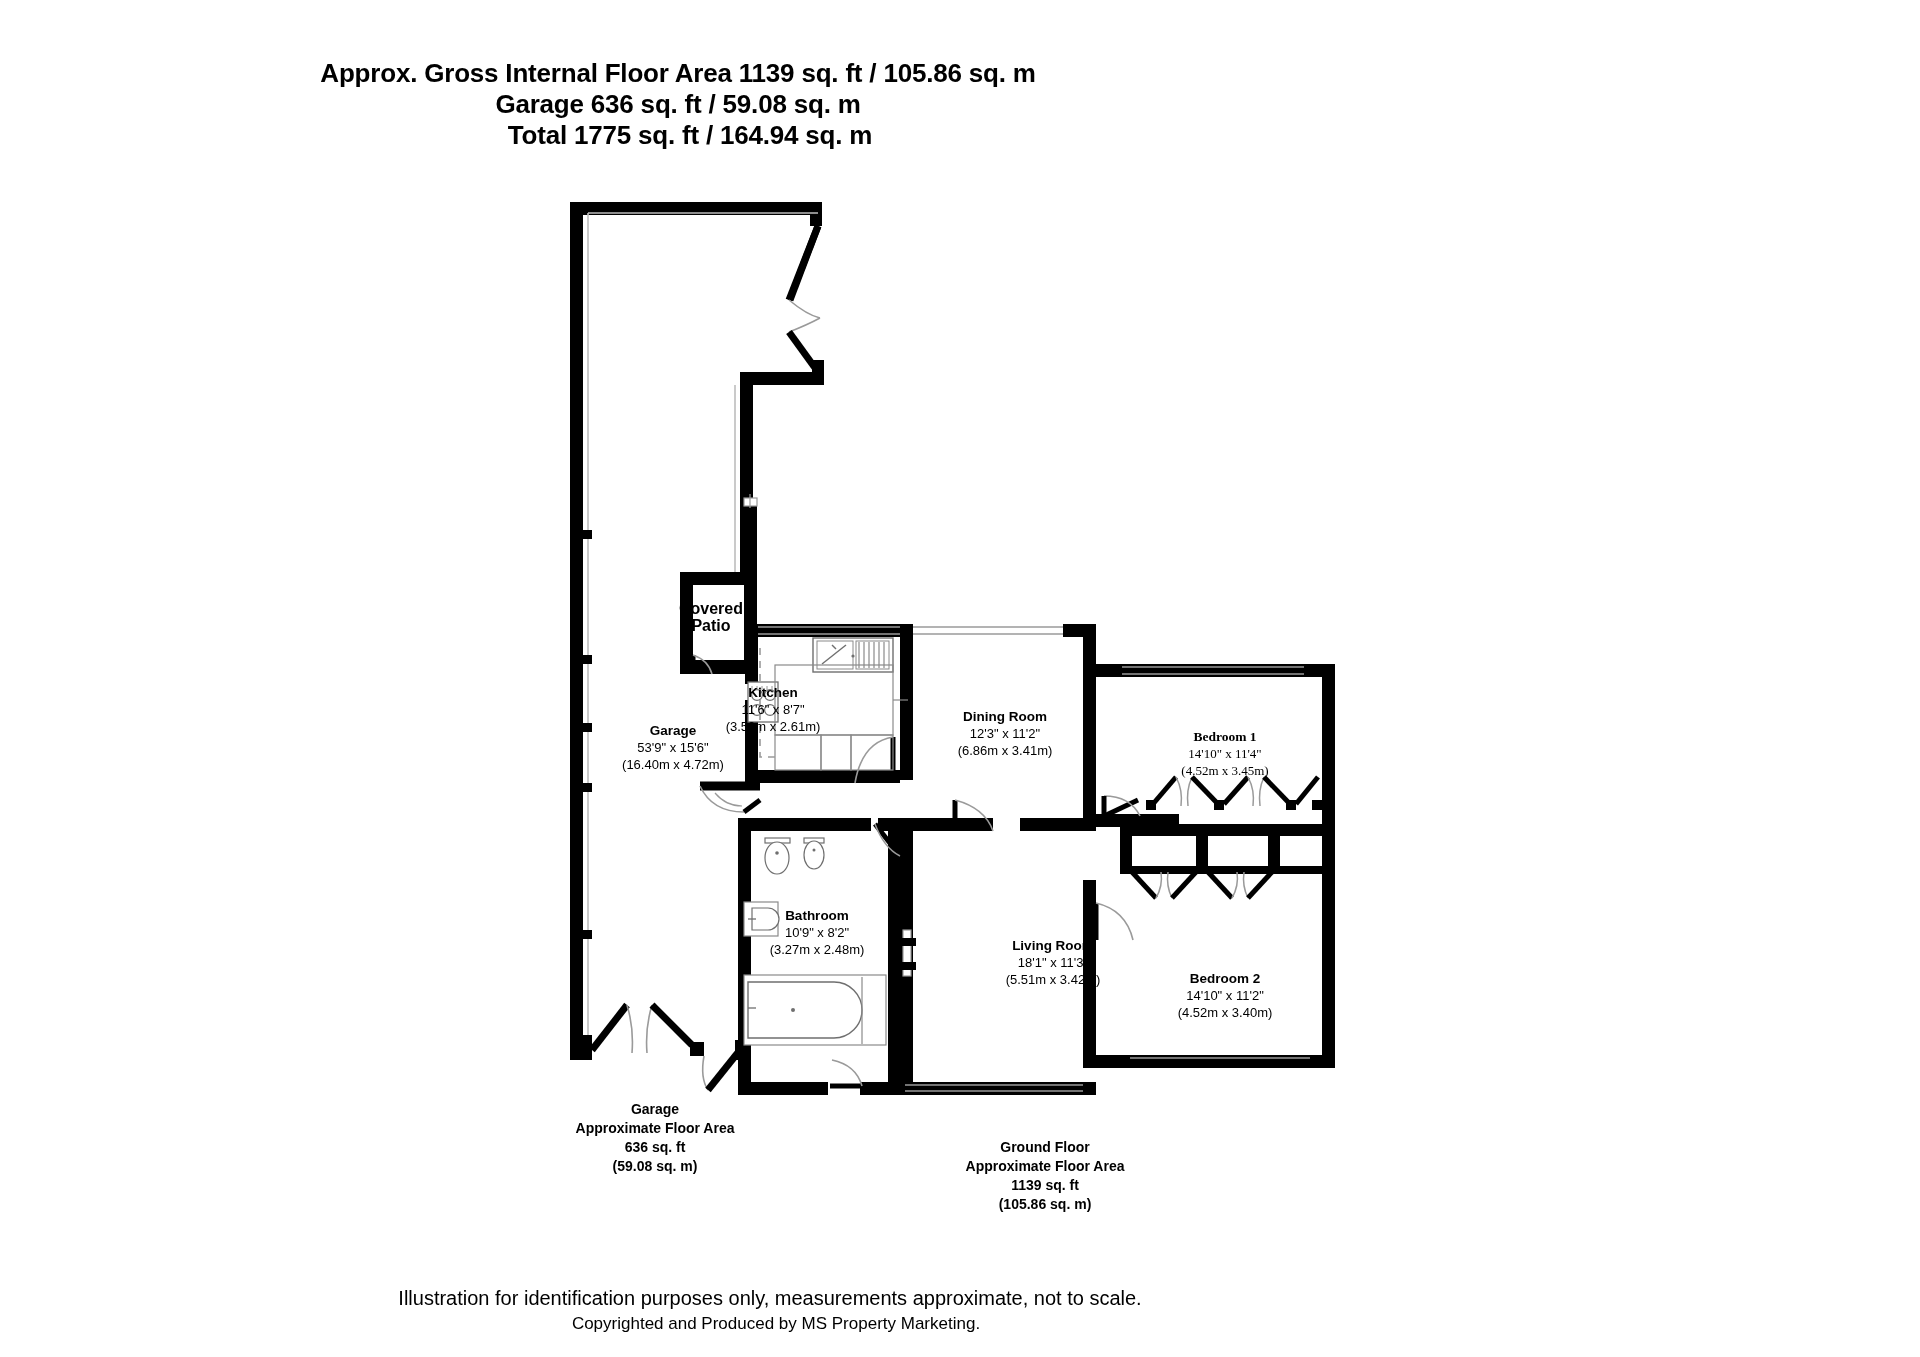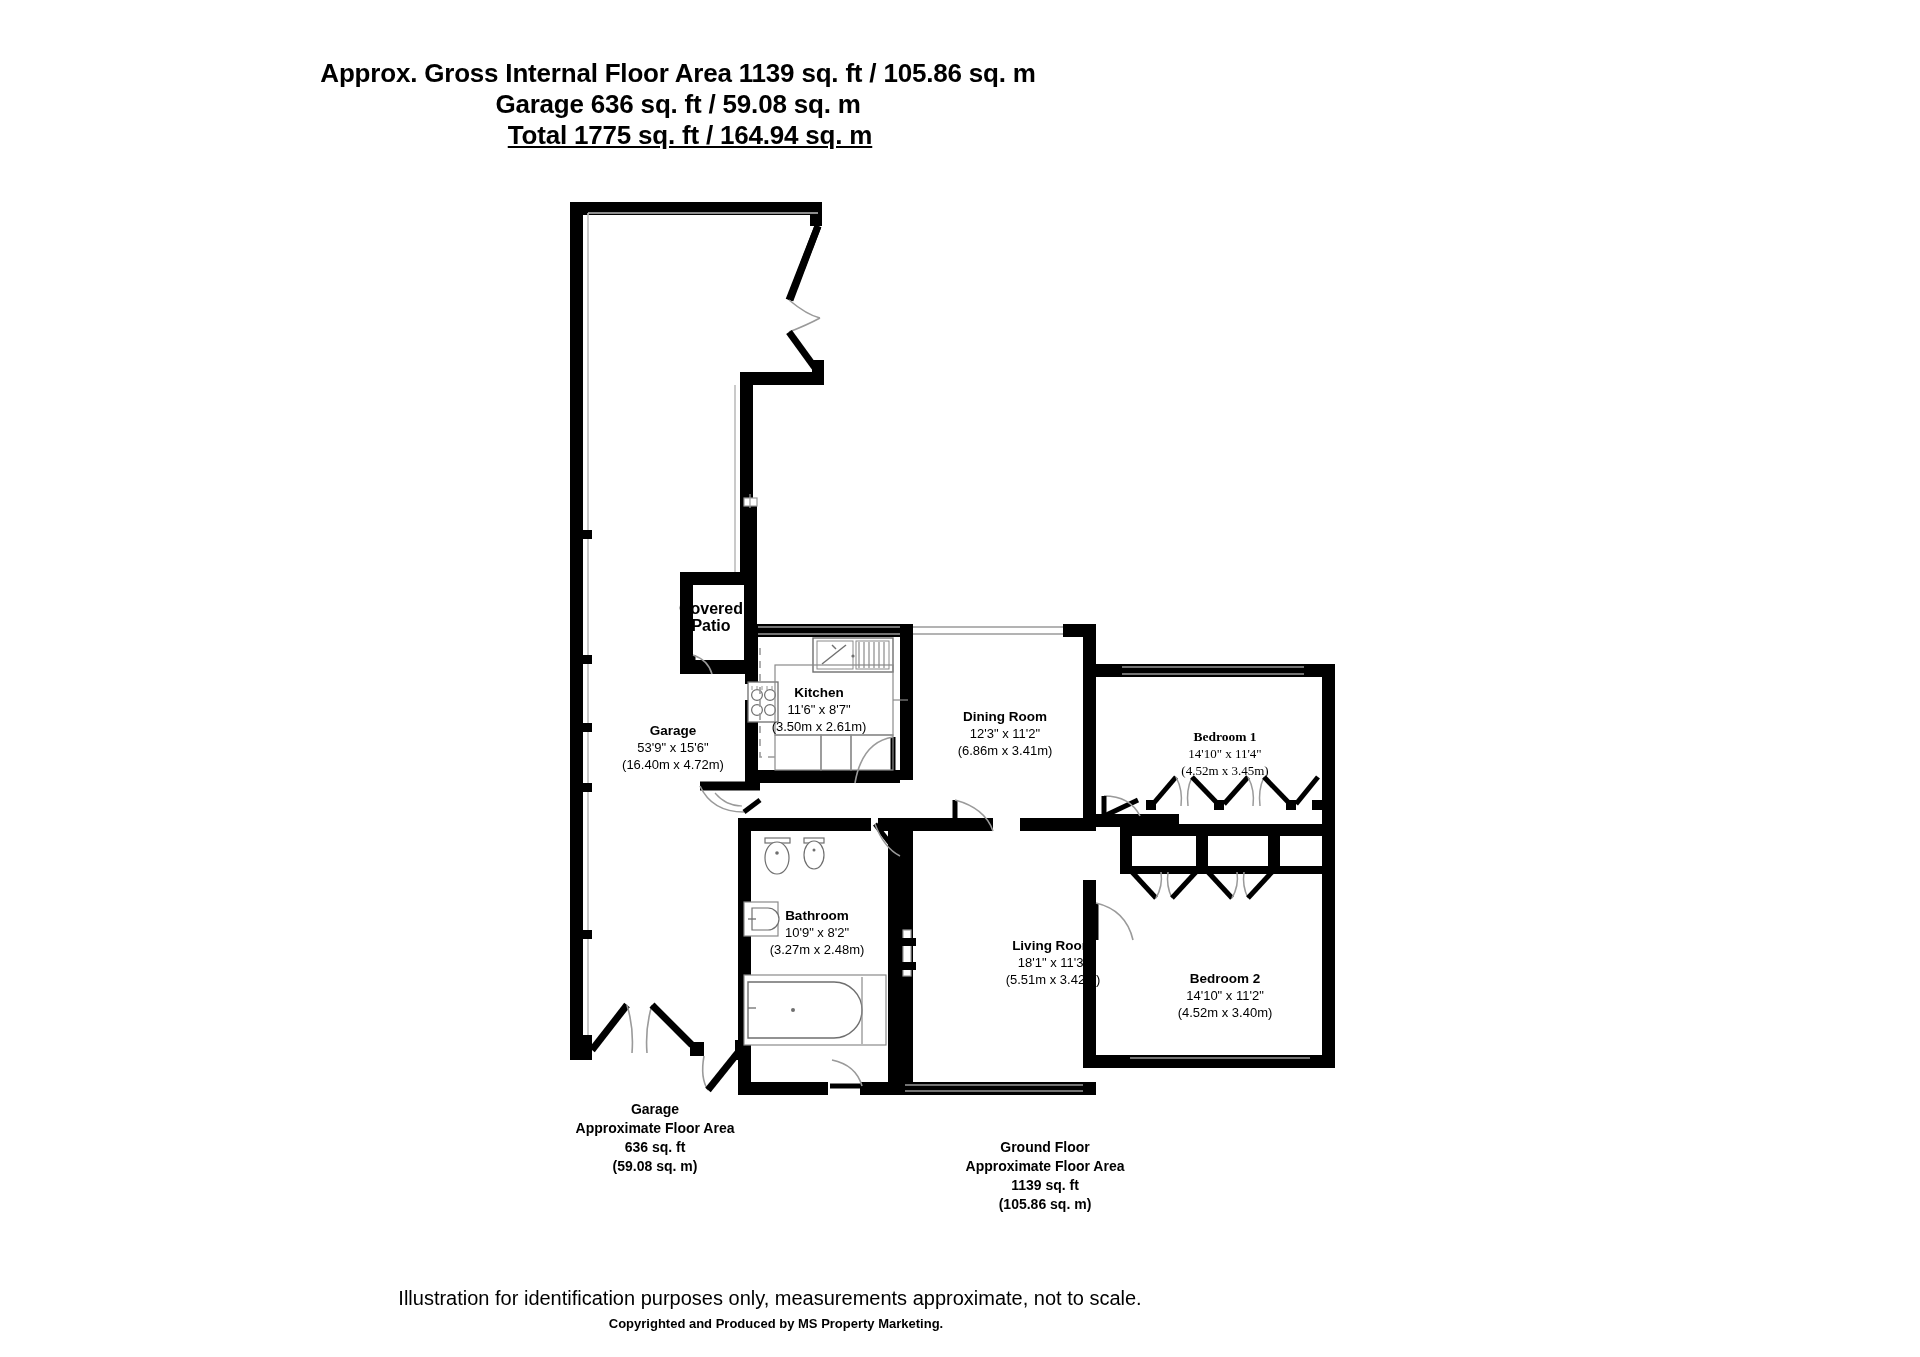--- a/index.html
+++ b/index.html
@@ -28,21 +28,21 @@
     text-align: center;
   }
   #header .hline {
     font-size: 26px;
     font-weight: bold;
     line-height: 31px;
     letter-spacing: -0.2px;
     white-space: nowrap;
   }
   #header .hline.l2 { }
-  #header .hline.l3 { padding-left: 24px; text-decoration: underline; }
+  #header .hline.l3 { padding-left: 24px; }
 
   
   #compass {
     position: absolute;
     left: 1688px;
     top: 152px;
     width: 148px;
     height: 148px;
   }
 
@@ -90,22 +90,22 @@
     top: 1285px;
     width: 1540px;
     text-align: center;
   }
   #footer .f1 {
     font-size: 20px;
     line-height: 26px;
     white-space: nowrap;
   }
   #footer .f2 {
-    font-size: 13px;
-    font-weight: bold;
+    font-size: 17px;
+    font-weight: normal;
     line-height: 26px;
     white-space: nowrap;
     padding-left: 12px;
   }
 </style>
 </head>
 <body>
 
 <div id="page">
 
@@ -420,21 +420,21 @@
     <span class="rname">Covered</span>
     <span class="rname">Patio</span>
   </div>
 
   <div class="room-label" style="left:558px; top:722px; width:230px;">
     <span class="rname">Garage</span>
     <span class="rdim">53'9" x 15'6"</span>
     <span class="rdim">(16.40m x 4.72m)</span>
   </div>
 
-  <div class="room-label" style="left:714px; top:684px; width:210px;">
+  <div class="room-label" style="left:668px; top:684px; width:210px;">
     <span class="rname">Kitchen</span>
     <span class="rdim">11'6" x 8'7"</span>
     <span class="rdim">(3.50m x 2.61m)</span>
   </div>
 
   <div class="room-label" style="left:900px; top:708px; width:210px;">
     <span class="rname">Dining Room</span>
     <span class="rdim">12'3" x 11'2"</span>
     <span class="rdim">(6.86m x 3.41m)</span>
   </div>

